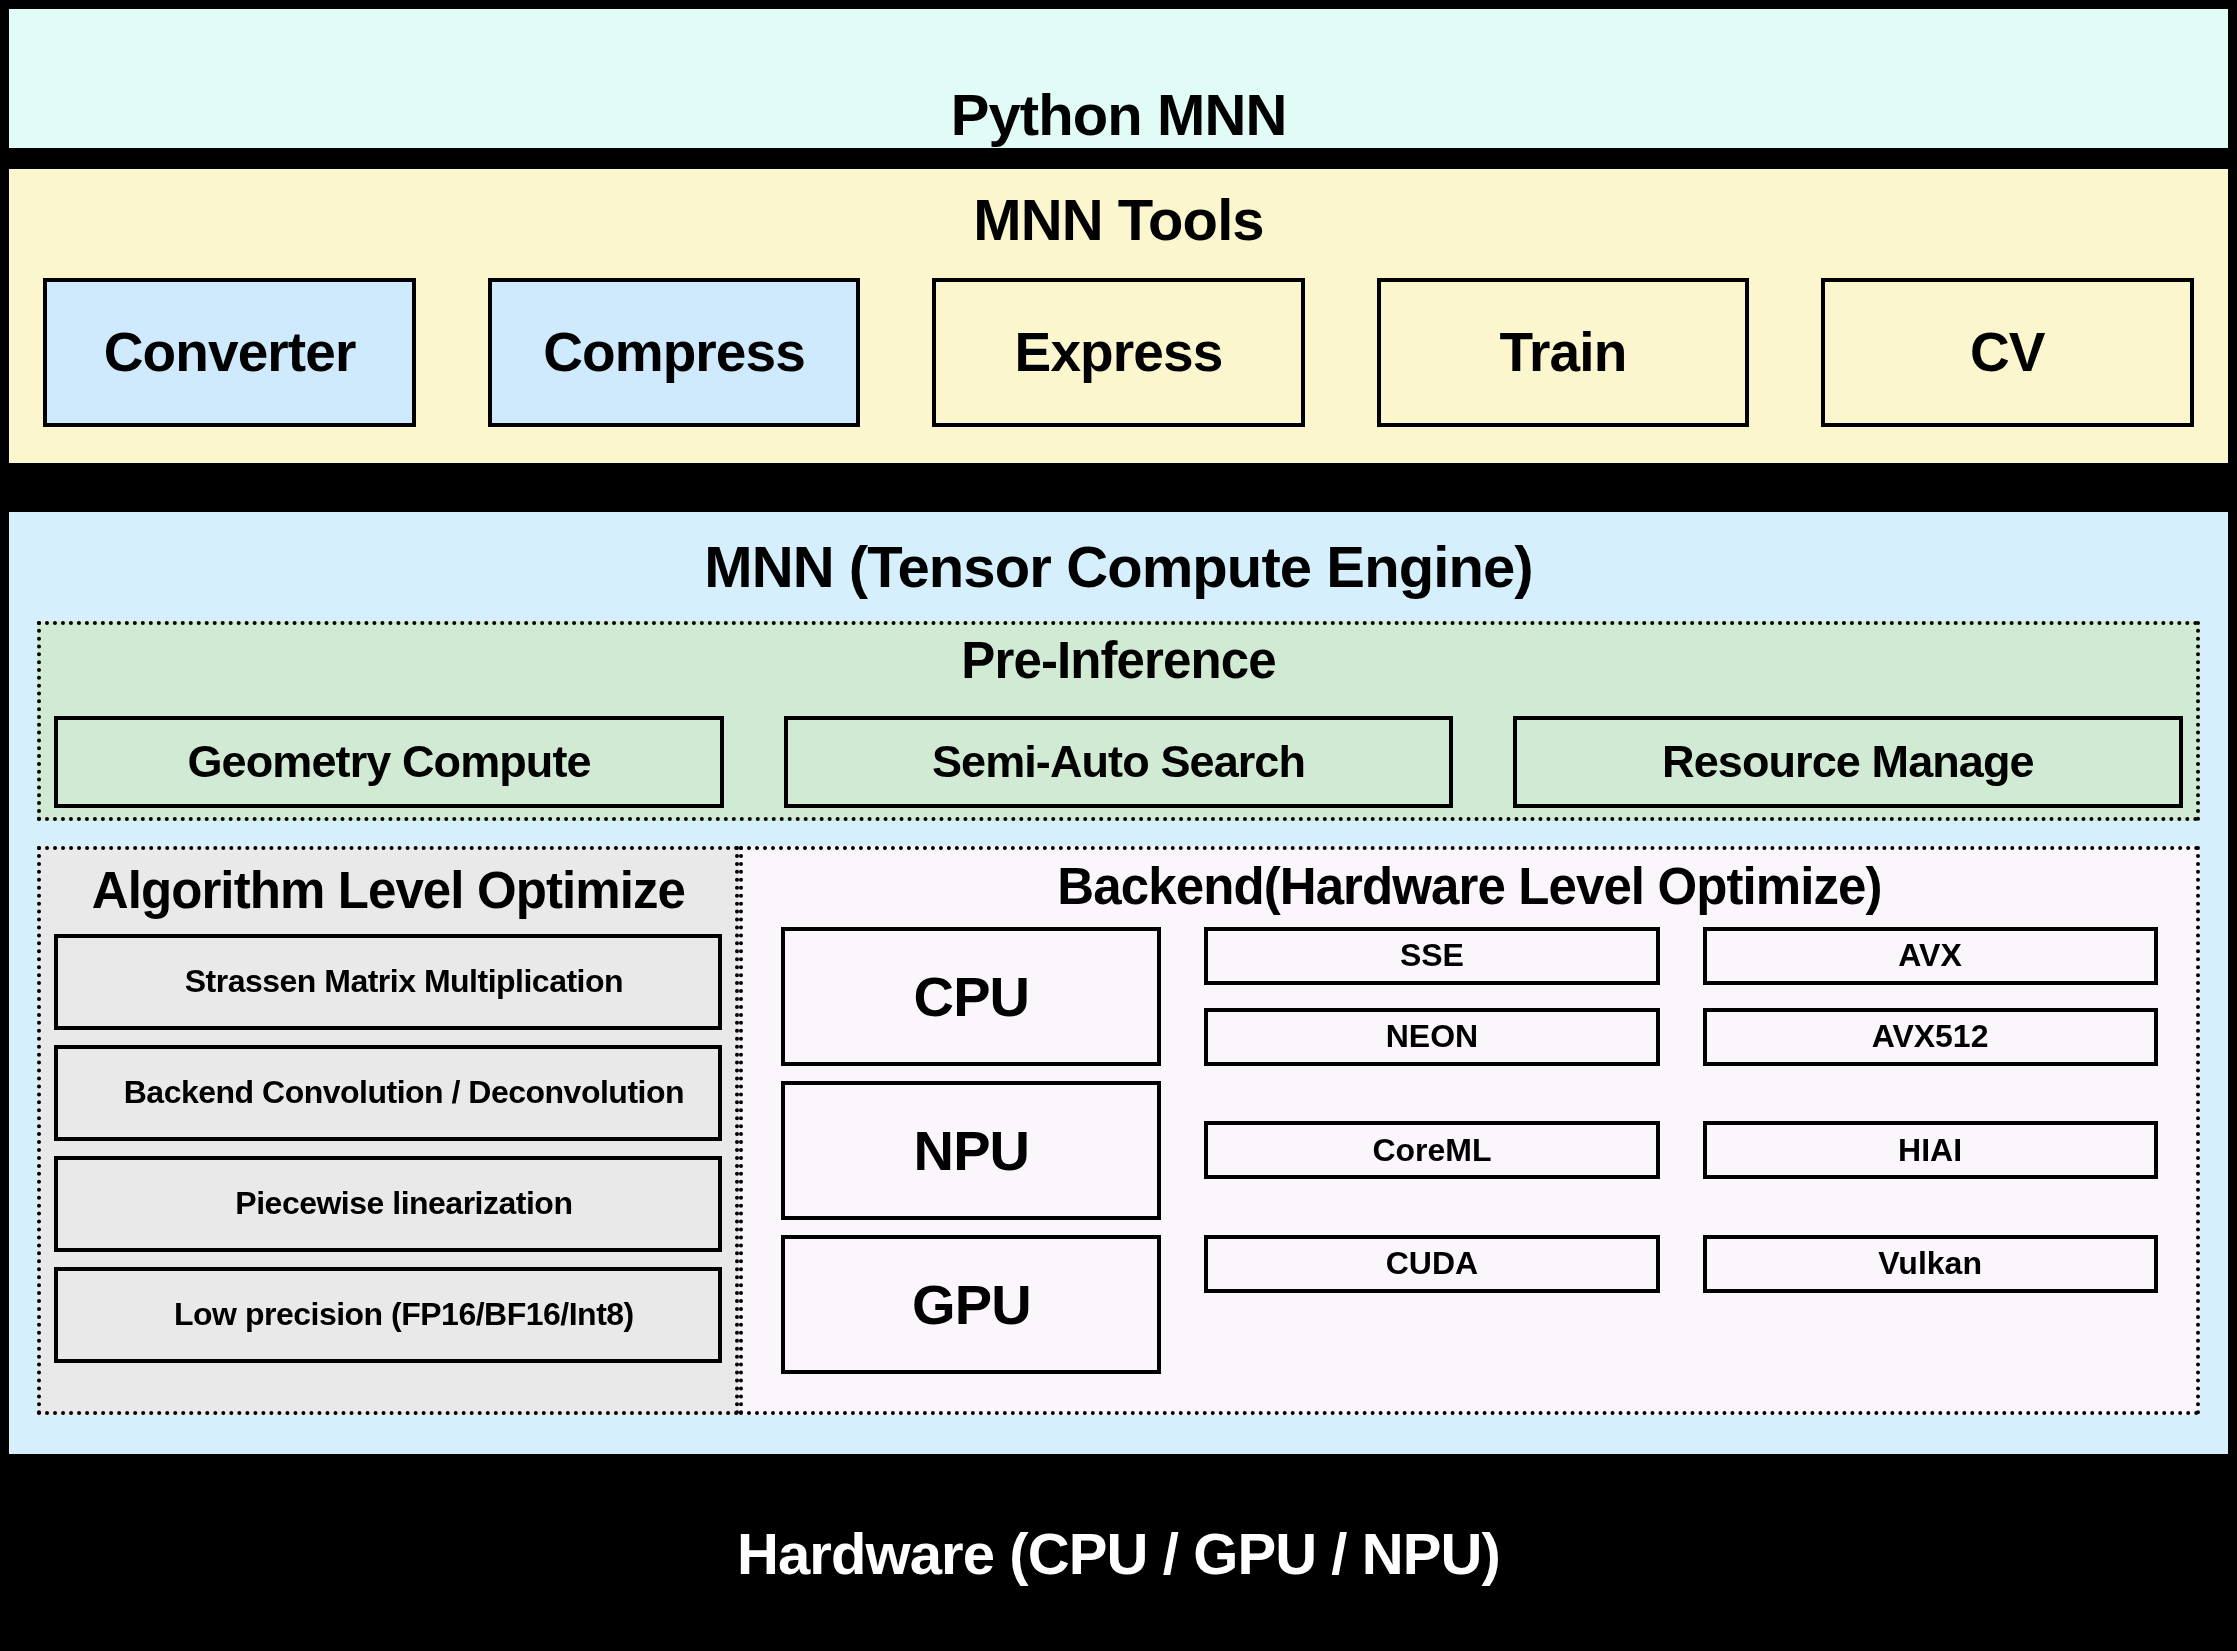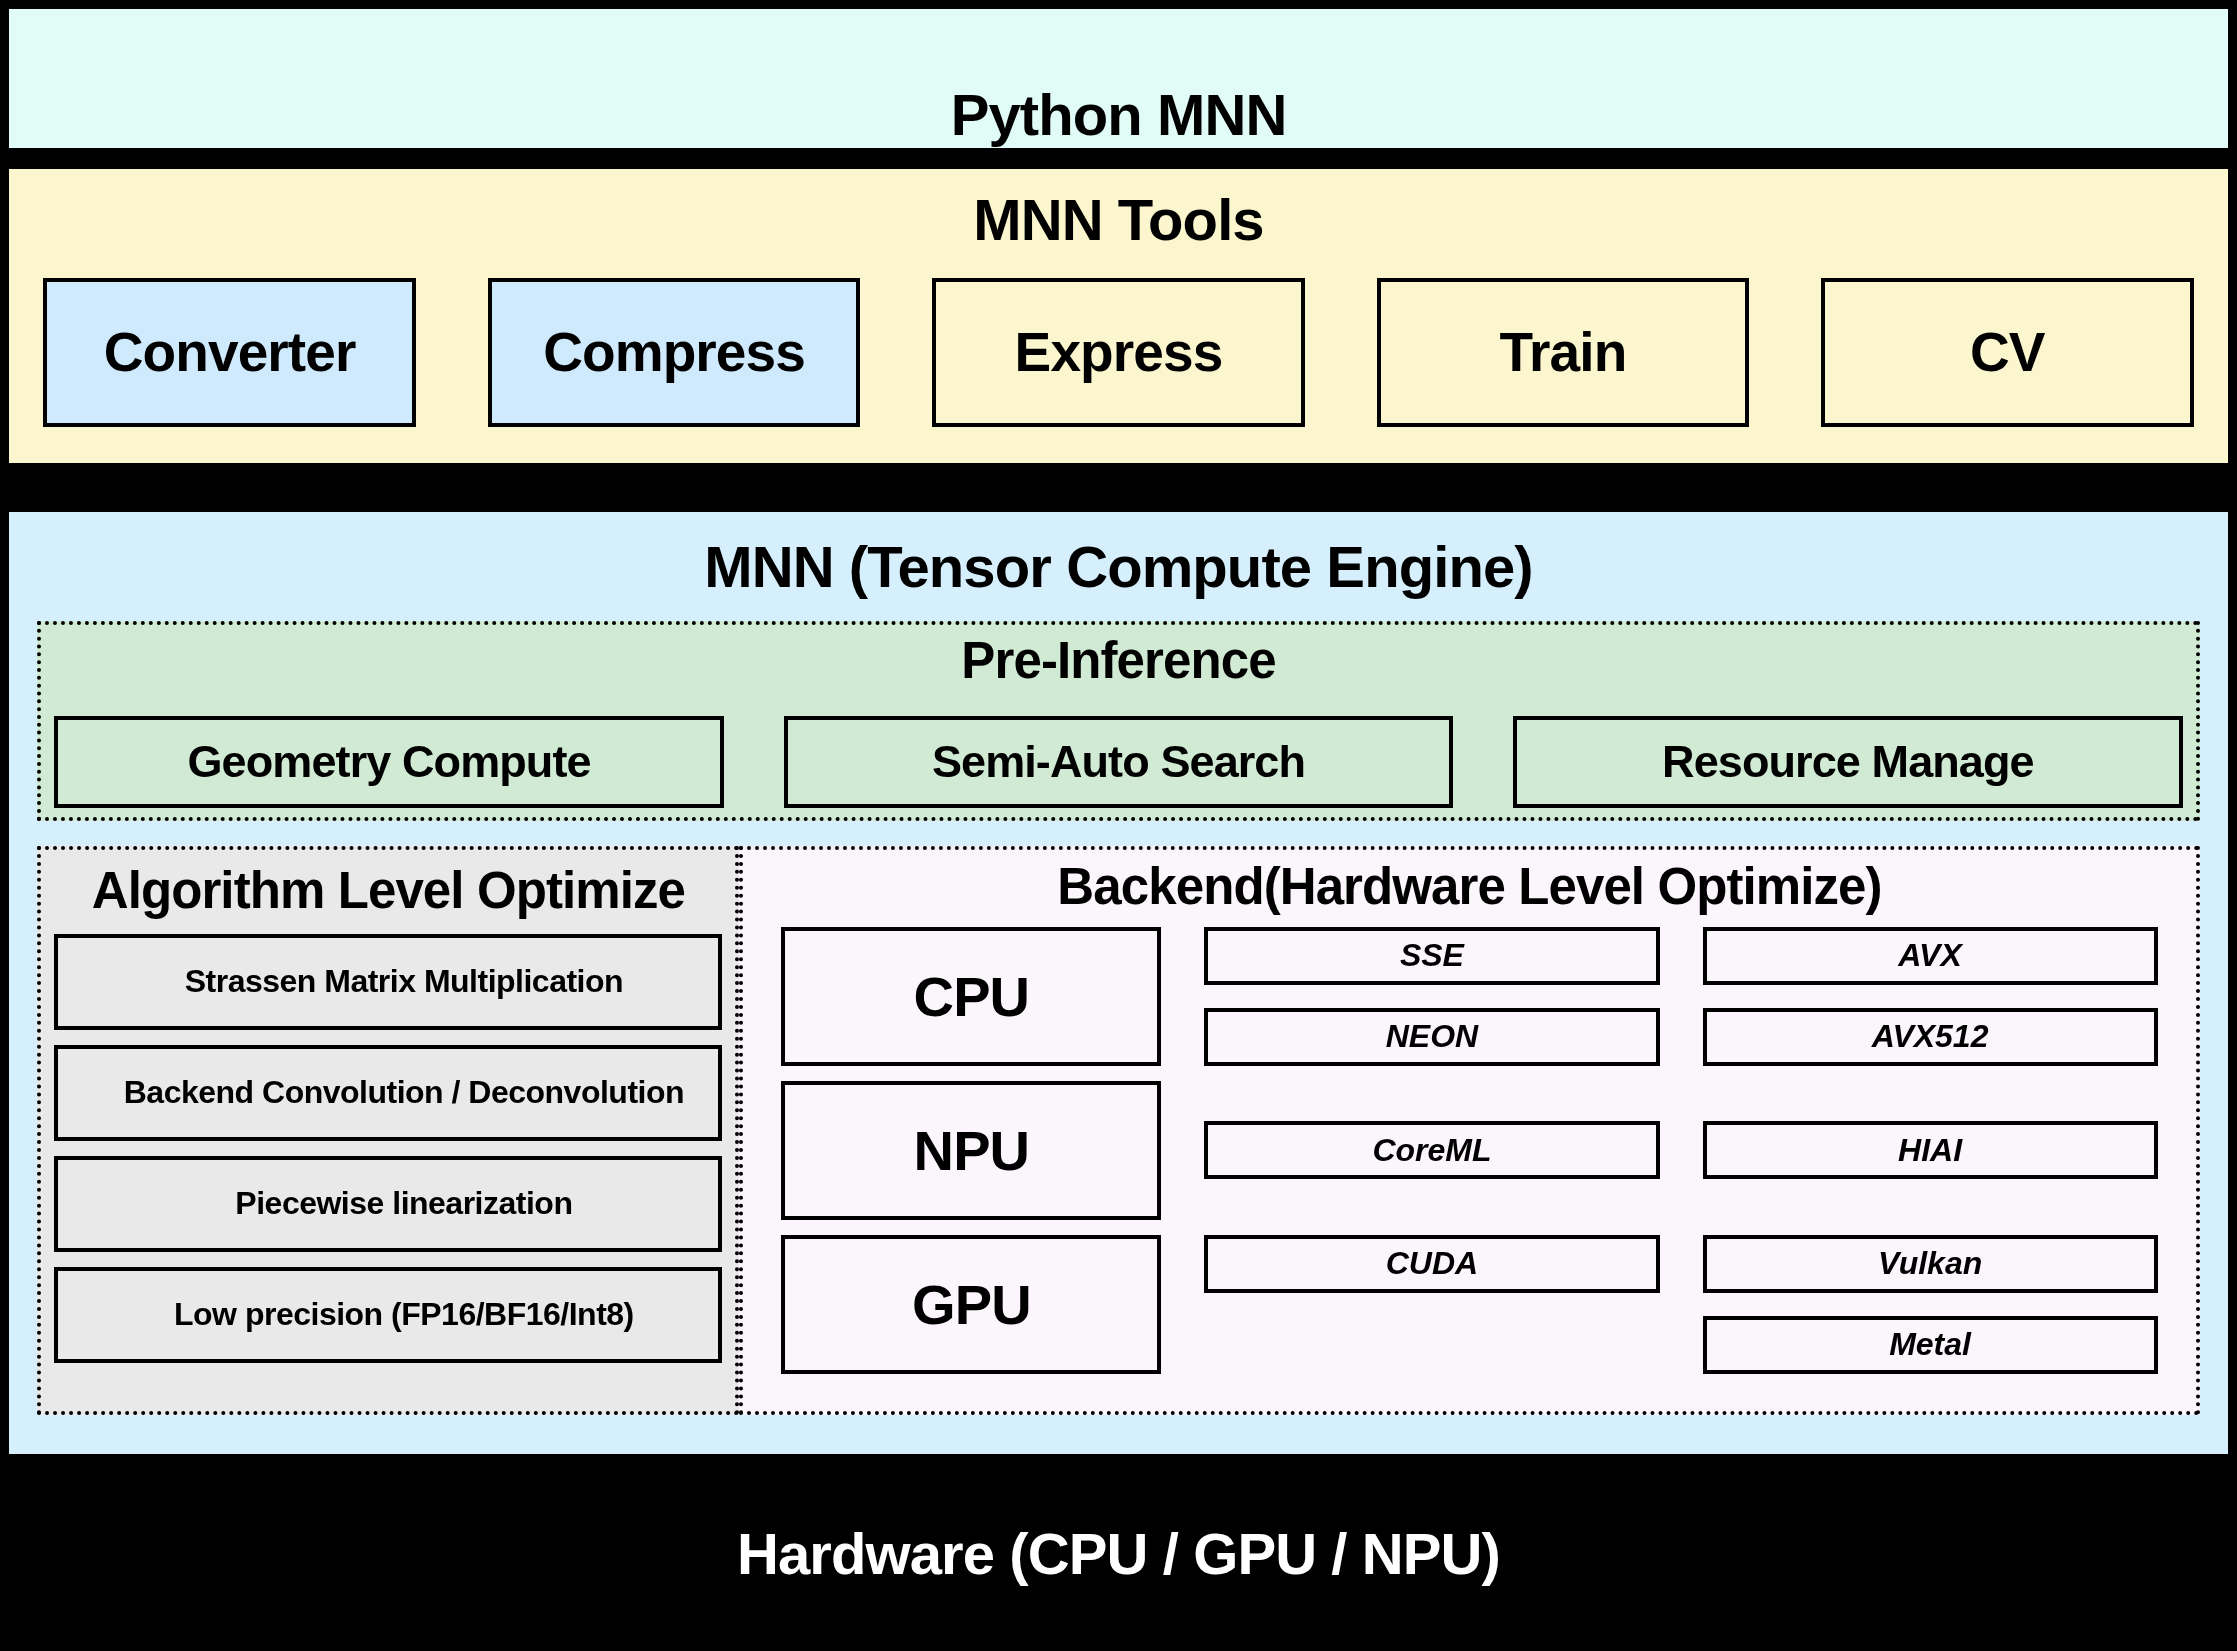--- a/index.html
+++ b/index.html
@@ -166,21 +166,20 @@
     align-items: center;
     justify-content: center;
     font-size: 56px;
     letter-spacing: -0.9px;
   }
   .backend-col {
     flex: 1;
     display: flex;
     flex-direction: column;
     justify-content: space-between;
-    font-style: italic;
   }
   .backend-col.single {
     justify-content: center;
   }
   .small-box {
     height: 58px;
     border: 4.7px solid var(--border, #000);
     background: var(--lavender-bg, #fbf5fc);
     display: flex;
     align-items: center;
@@ -267,21 +266,20 @@
             </div>
           </div>
 
           <div class="backend-row">
             <div class="proc-box">GPU</div>
             <div class="backend-col">
               <div class="small-box">CUDA</div>
             </div>
             <div class="backend-col">
               <div class="small-box">Vulkan</div>
-              <div class="small-box">Metal</div>
             </div>
           </div>
 
         </div>
       </div>
     </div>
   </div>
 
   <div class="hardware-band">
     <div class="band-title">Hardware (CPU / GPU / NPU)</div>

